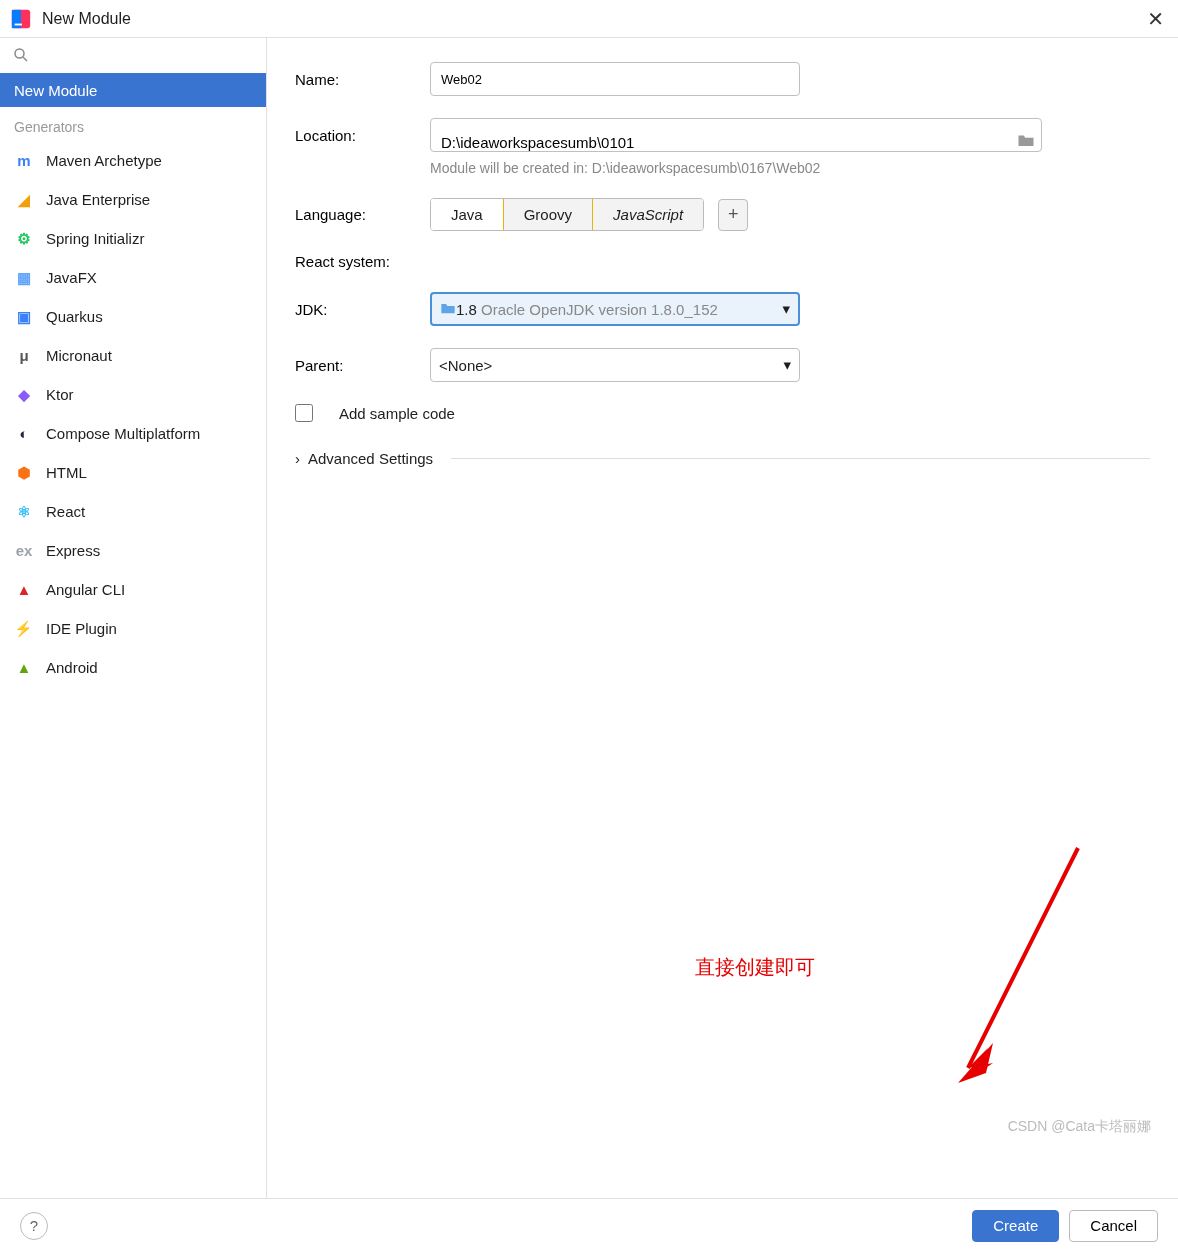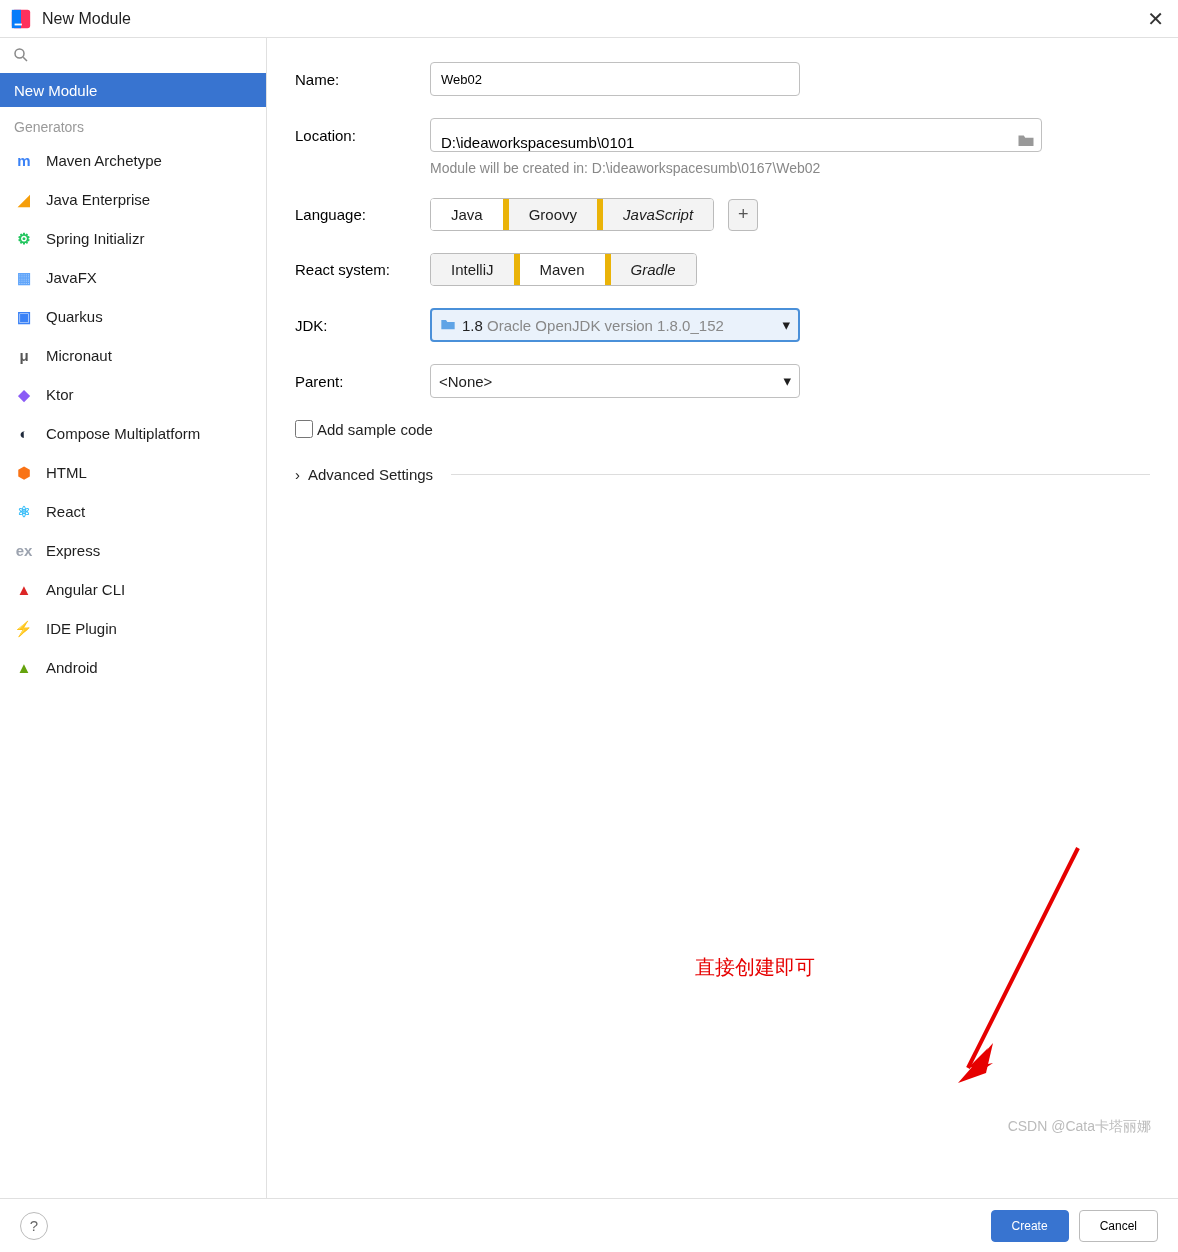--- a/index.html
+++ b/index.html
@@ -21,39 +21,39 @@
     .main { flex: 1; padding: 24px 28px 12px 28px; overflow: auto; position: relative; }
     .row { display: flex; align-items: center; margin-bottom: 22px; }
     .row .label { width: 135px; color: #000000; }
     .row .control { flex: 1; }
     input.text { width: 370px; height: 34px; border: 1px solid #c0c0c0; border-radius: 4px; padding: 0 10px; font-size: 13px; }
     .loc-wrap { display: flex; align-items: flex-end; width: 612px; height: 34px; border: 1px solid #c0c0c0; border-radius: 4px; padding: 0 6px 0 10px; }
     .loc-wrap input { border: none; flex: 1; font-size: 15px; outline: none; }
     .folder-icon { color: #999; }
     .hint { color: #888; font-size: 14px; margin: -14px 0 22px 135px; }
     .seg { display: inline-flex; border: 1px solid #bbb; border-radius: 4px; overflow: hidden; }
-    .seg .opt { padding: 7px 20px; border-right: 6px solid #eab308; cursor: pointer; background: #f3f3f3; }
+    .seg .opt { padding: 7px 20px; border-right: 1px solid #eab308; cursor: pointer; background: #f3f3f3; }
     .seg .opt:last-child { border-right: none; font-style: italic; }
     .seg .opt.sel { background: #fff; box-shadow: inset 0 0 0 1px #fff; }
     .add-btn { width: 30px; height: 32px; border: 1px solid #bbb; border-radius: 4px; background: #f3f3f3; margin-left: 10px; cursor: pointer; font-size: 18px; color: #555; }
-    .dropdown { display: flex; align-items: center; width: 370px; height: 34px; border: 1px solid #c0c0c0; border-radius: 4px; padding: 9px 8px; cursor: pointer; gap: 6px; }
+    .dropdown { display: flex; align-items: center; width: 370px; height: 34px; border: 1px solid #c0c0c0; border-radius: 4px; padding: 9px 8px; cursor: pointer; }
     .dropdown.jdk { border: 2px solid #4a90d9; background: #eaf2fb; }
     .dropdown .val { flex: 1; }
     .dropdown .val .ver { color: #222; }
     .dropdown .val .desc { color: #888; }
-    .check-row { display: flex; align-items: center; gap: 4px; margin: 4px 0 28px 0; }
+    .check-row { display: flex; align-items: center; gap: 26px; margin: 4px 0 28px 0; }
     .check-row input { width: 18px; height: 18px; }
     .adv { display: flex; align-items: center; gap: 8px; color: #222; cursor: pointer; }
     .adv .line { flex: 1; height: 1px; background: #ddd; margin-left: 10px; }
     .annotation { position: absolute; left: 428px; top: 916px; color: #e60000; font-weight: normal; font-size: 20px; }
     .arrow-svg { position: absolute; right: 60px; top: 800px; pointer-events: none; }
     .footer { display: flex; align-items: center; height: 54px; padding: 0 20px; border-top: 1px solid #e0e0e0; }
     .help { width: 28px; height: 28px; border: 1px solid #bbb; border-radius: 50%; display: flex; align-items: center; justify-content: center; color: #666; cursor: pointer; }
     .spacer { flex: 1; }
-    .btn { height: 32px; padding: 0 20px; border-radius: 4px; border: 1px solid #bbb; background: #fff; cursor: pointer; font-size: 12px; margin-left: 10px; }
+    .btn { height: 32px; padding: 0 20px; border-radius: 4px; border: 1px solid #bbb; background: #fff; cursor: pointer; font-size: 15px; margin-left: 10px; }
     .btn.primary { background: #3874d0; border-color: #3874d0; color: #fff; }
     .watermark { position: absolute; right: 27px; bottom: 62px; color: #bbb; font-size: 14px; }
   </style>
 </head>
 <body>
 
 <div class="window">
   <div class="titlebar">
     <span class="app-icon">
       <svg viewBox="0 0 24 24">
@@ -163,27 +163,20 @@
               <span class="opt sel">Java</span>
               <span class="opt">Groovy</span>
               <span class="opt">JavaScript</span>
             </span>
           <button class="add-btn">+</button>
         </div>
       </div>
 
       <div class="row">
         <div class="label">React system:</div>
-        <div class="control">
-          <span class="seg" id="build-seg">
-              <span class="opt">IntelliJ</span>
-              <span class="opt sel">Maven</span>
-              <span class="opt">Gradle</span>
-            </span>
-        </div>
       </div>
 
       <div class="row">
         <div class="label">JDK:</div>
         <div class="control">
           <div class="dropdown jdk">
             <span><svg width="16" height="14" viewBox="0 0 24 20">
                   <path d="M2 4h7l2 3h11v11H2z" fill="#5fa4e6"></path>
                 </svg></span>
             <span class="val"><span class="ver">1.8</span><span class="desc"> Oracle OpenJDK version 1.8.0_152</span></span>

